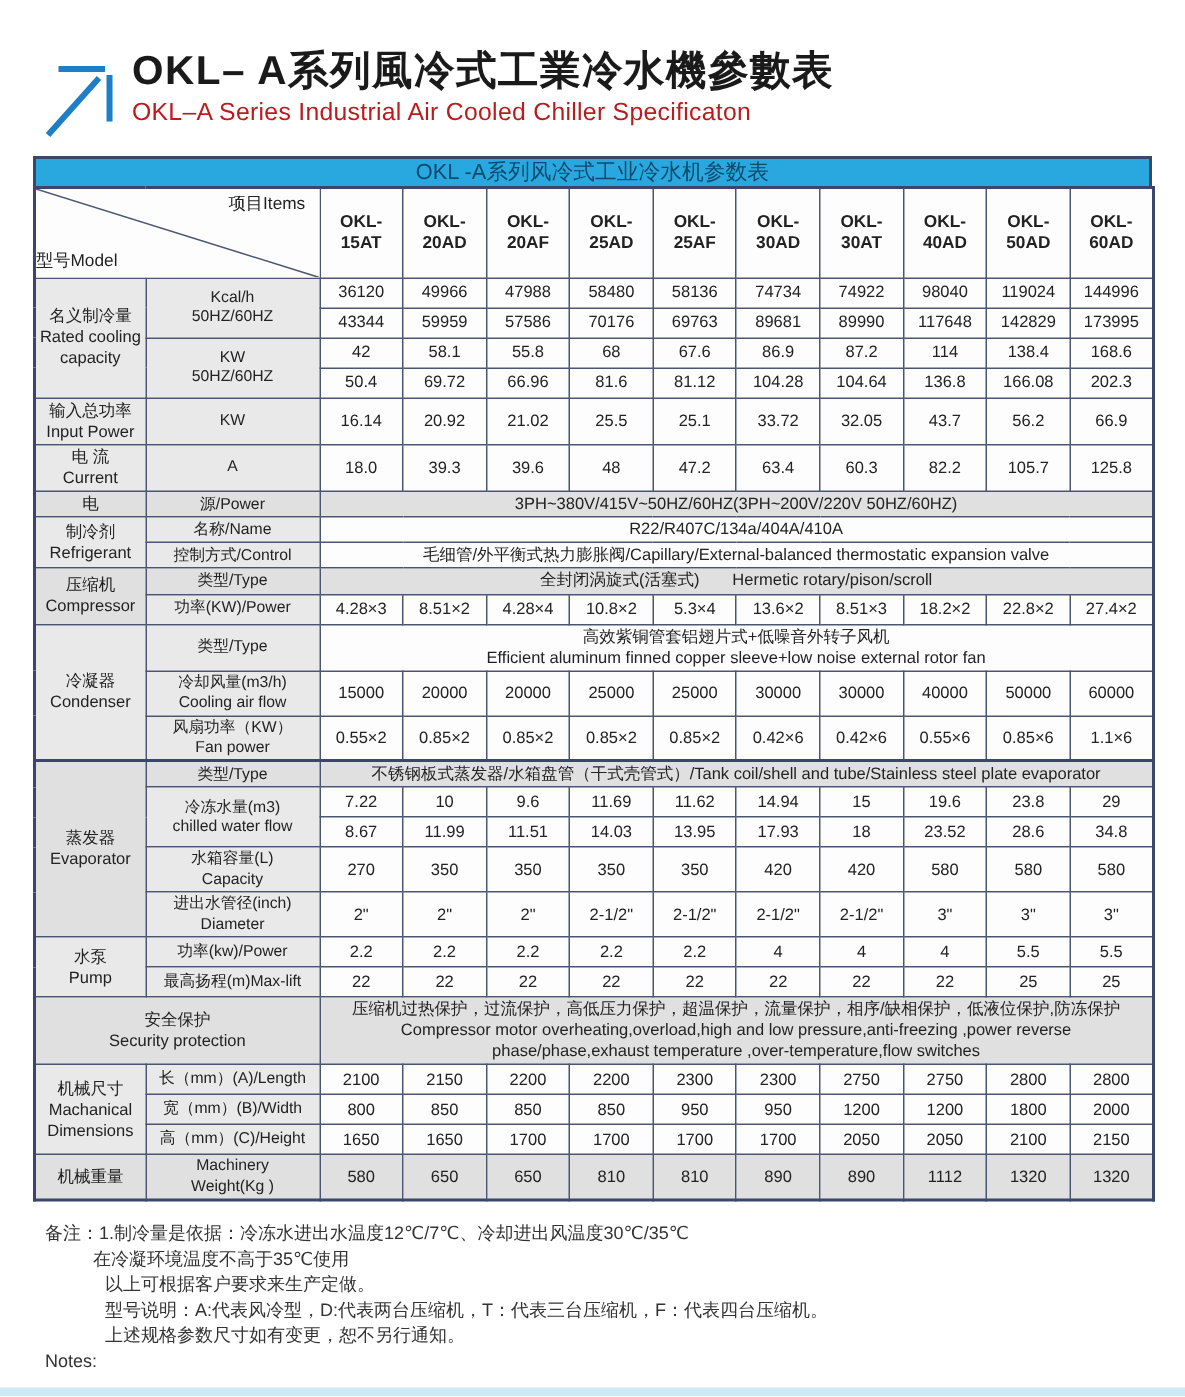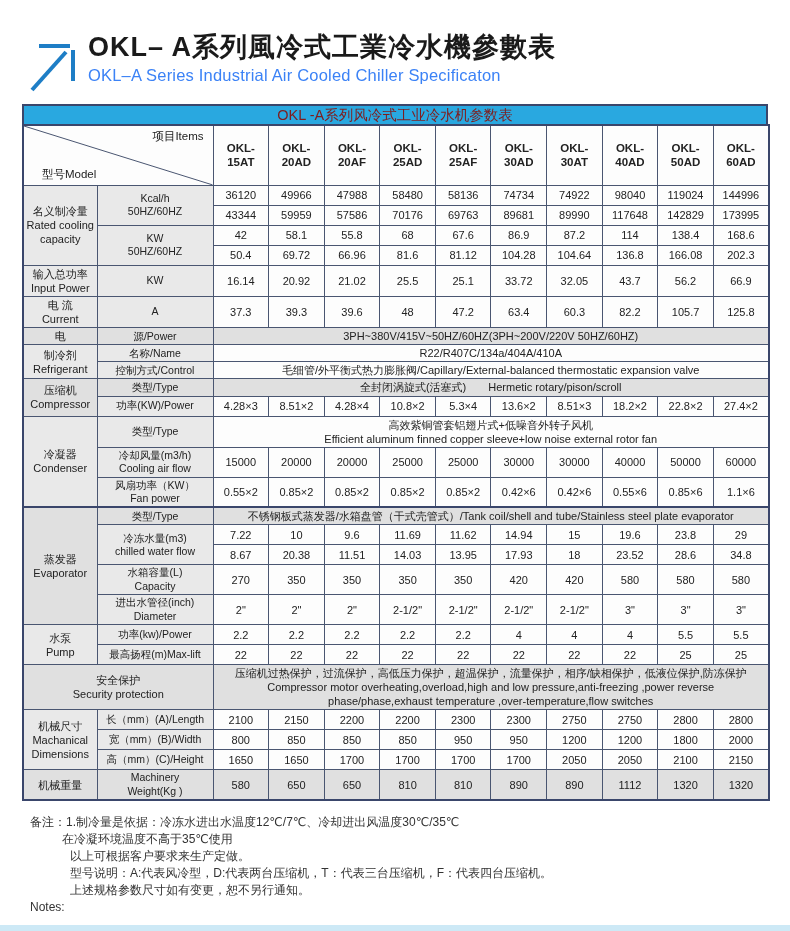--- a/index.html
+++ b/index.html
@@ -3,31 +3,31 @@
 <meta charset="utf-8">
 <style>
   html,body{margin:0;padding:0;background:#ffffff;}
   .page{position:relative;width:790px;height:931px;overflow:hidden;background:#ffffff;
         font-family:"Liberation Sans","DejaVu Sans",sans-serif;color:#2b2b2b;}
   
   .hdr{position:absolute;top:33px;left:28px;display:flex;align-items:flex-start;}
   .hdr .logo{flex:0 0 auto;margin-top:6px;}
   .hdr .titles{margin-left:10px;}
   .title-cn{font-size:27px;font-weight:700;color:#1a1a1a;letter-spacing:1px;line-height:1.1;}
-  .title-en{font-size:16.5px;color:#3b82f6;margin-top:3px;letter-spacing:0.2px;}
+  .title-en{font-size:16.5px;color:#b91c1c;margin-top:3px;letter-spacing:0.2px;}
   
   .tablewrap{position:absolute;left:22px;top:104px;width:746px;}
   .caption{box-sizing:border-box;width:746px;height:20px;line-height:18px;text-align:center;
-           background:#29a8e0;color:#7f1d1d;font-size:14.5px;border:2px solid #3a466b;border-bottom:none;}
+           background:#29a8e0;color:#0c4a6e;font-size:14.5px;border:2px solid #3a466b;border-bottom:none;}
   table.spec{border-collapse:collapse;table-layout:fixed;width:746px;border:2px solid #3a466b;
              font-size:11px;color:#222;}
   .spec th,.spec td{border:1px solid #4a5671;text-align:center;vertical-align:middle;
                     padding:1px 2px;line-height:1.28;white-space:pre-line;overflow:hidden;}
   .spec th.corner{position:relative;background:#fdfdfd;font-weight:normal;font-size:11.5px;padding:0;}
-  .corner .cm{position:absolute;left:18px;bottom:3px;}
+  .corner .cm{position:absolute;left:0;bottom:3px;}
   .corner .ci{position:absolute;right:9px;top:3px;}
   .corner svg.diag{position:absolute;left:0;top:0;width:100%;height:100%;}
   .spec th.model{background:#fdfdfd;font-weight:bold;font-size:11.5px;height:30px;}
   .spec td.sec{background:#e9e9e9;}
   .spec td.lbl{background:#e9e9e9;font-size:10.5px;}
   .spec td.data{background:#fdfdfd;height:17px;}
   .spec td.span{background:#fdfdfd;}
   .spec tr.shade td{background:#e0e0e0;}
   .spec tr.thick td{border-top:2px solid #3a466b;}
   
@@ -171,21 +171,21 @@
             <td class="data">33.72</td>
             <td class="data">32.05</td>
             <td class="data">43.7</td>
             <td class="data">56.2</td>
             <td class="data">66.9</td>
           </tr>
           <tr>
             <td class="sec">电 流
 Current</td>
             <td class="lbl">A</td>
-            <td class="data">37.3</td>
+            <td class="data">18.0</td>
             <td class="data">39.3</td>
             <td class="data">39.6</td>
             <td class="data">48</td>
             <td class="data">47.2</td>
             <td class="data">63.4</td>
             <td class="data">60.3</td>
             <td class="data">82.2</td>
             <td class="data">105.7</td>
             <td class="data">125.8</td>
           </tr>
@@ -273,21 +273,21 @@
             <td class="data">11.69</td>
             <td class="data">11.62</td>
             <td class="data">14.94</td>
             <td class="data">15</td>
             <td class="data">19.6</td>
             <td class="data">23.8</td>
             <td class="data">29</td>
           </tr>
           <tr>
             <td class="data">8.67</td>
-            <td class="data">20.38</td>
+            <td class="data">11.99</td>
             <td class="data">11.51</td>
             <td class="data">14.03</td>
             <td class="data">13.95</td>
             <td class="data">17.93</td>
             <td class="data">18</td>
             <td class="data">23.52</td>
             <td class="data">28.6</td>
             <td class="data">34.8</td>
           </tr>
           <tr>

